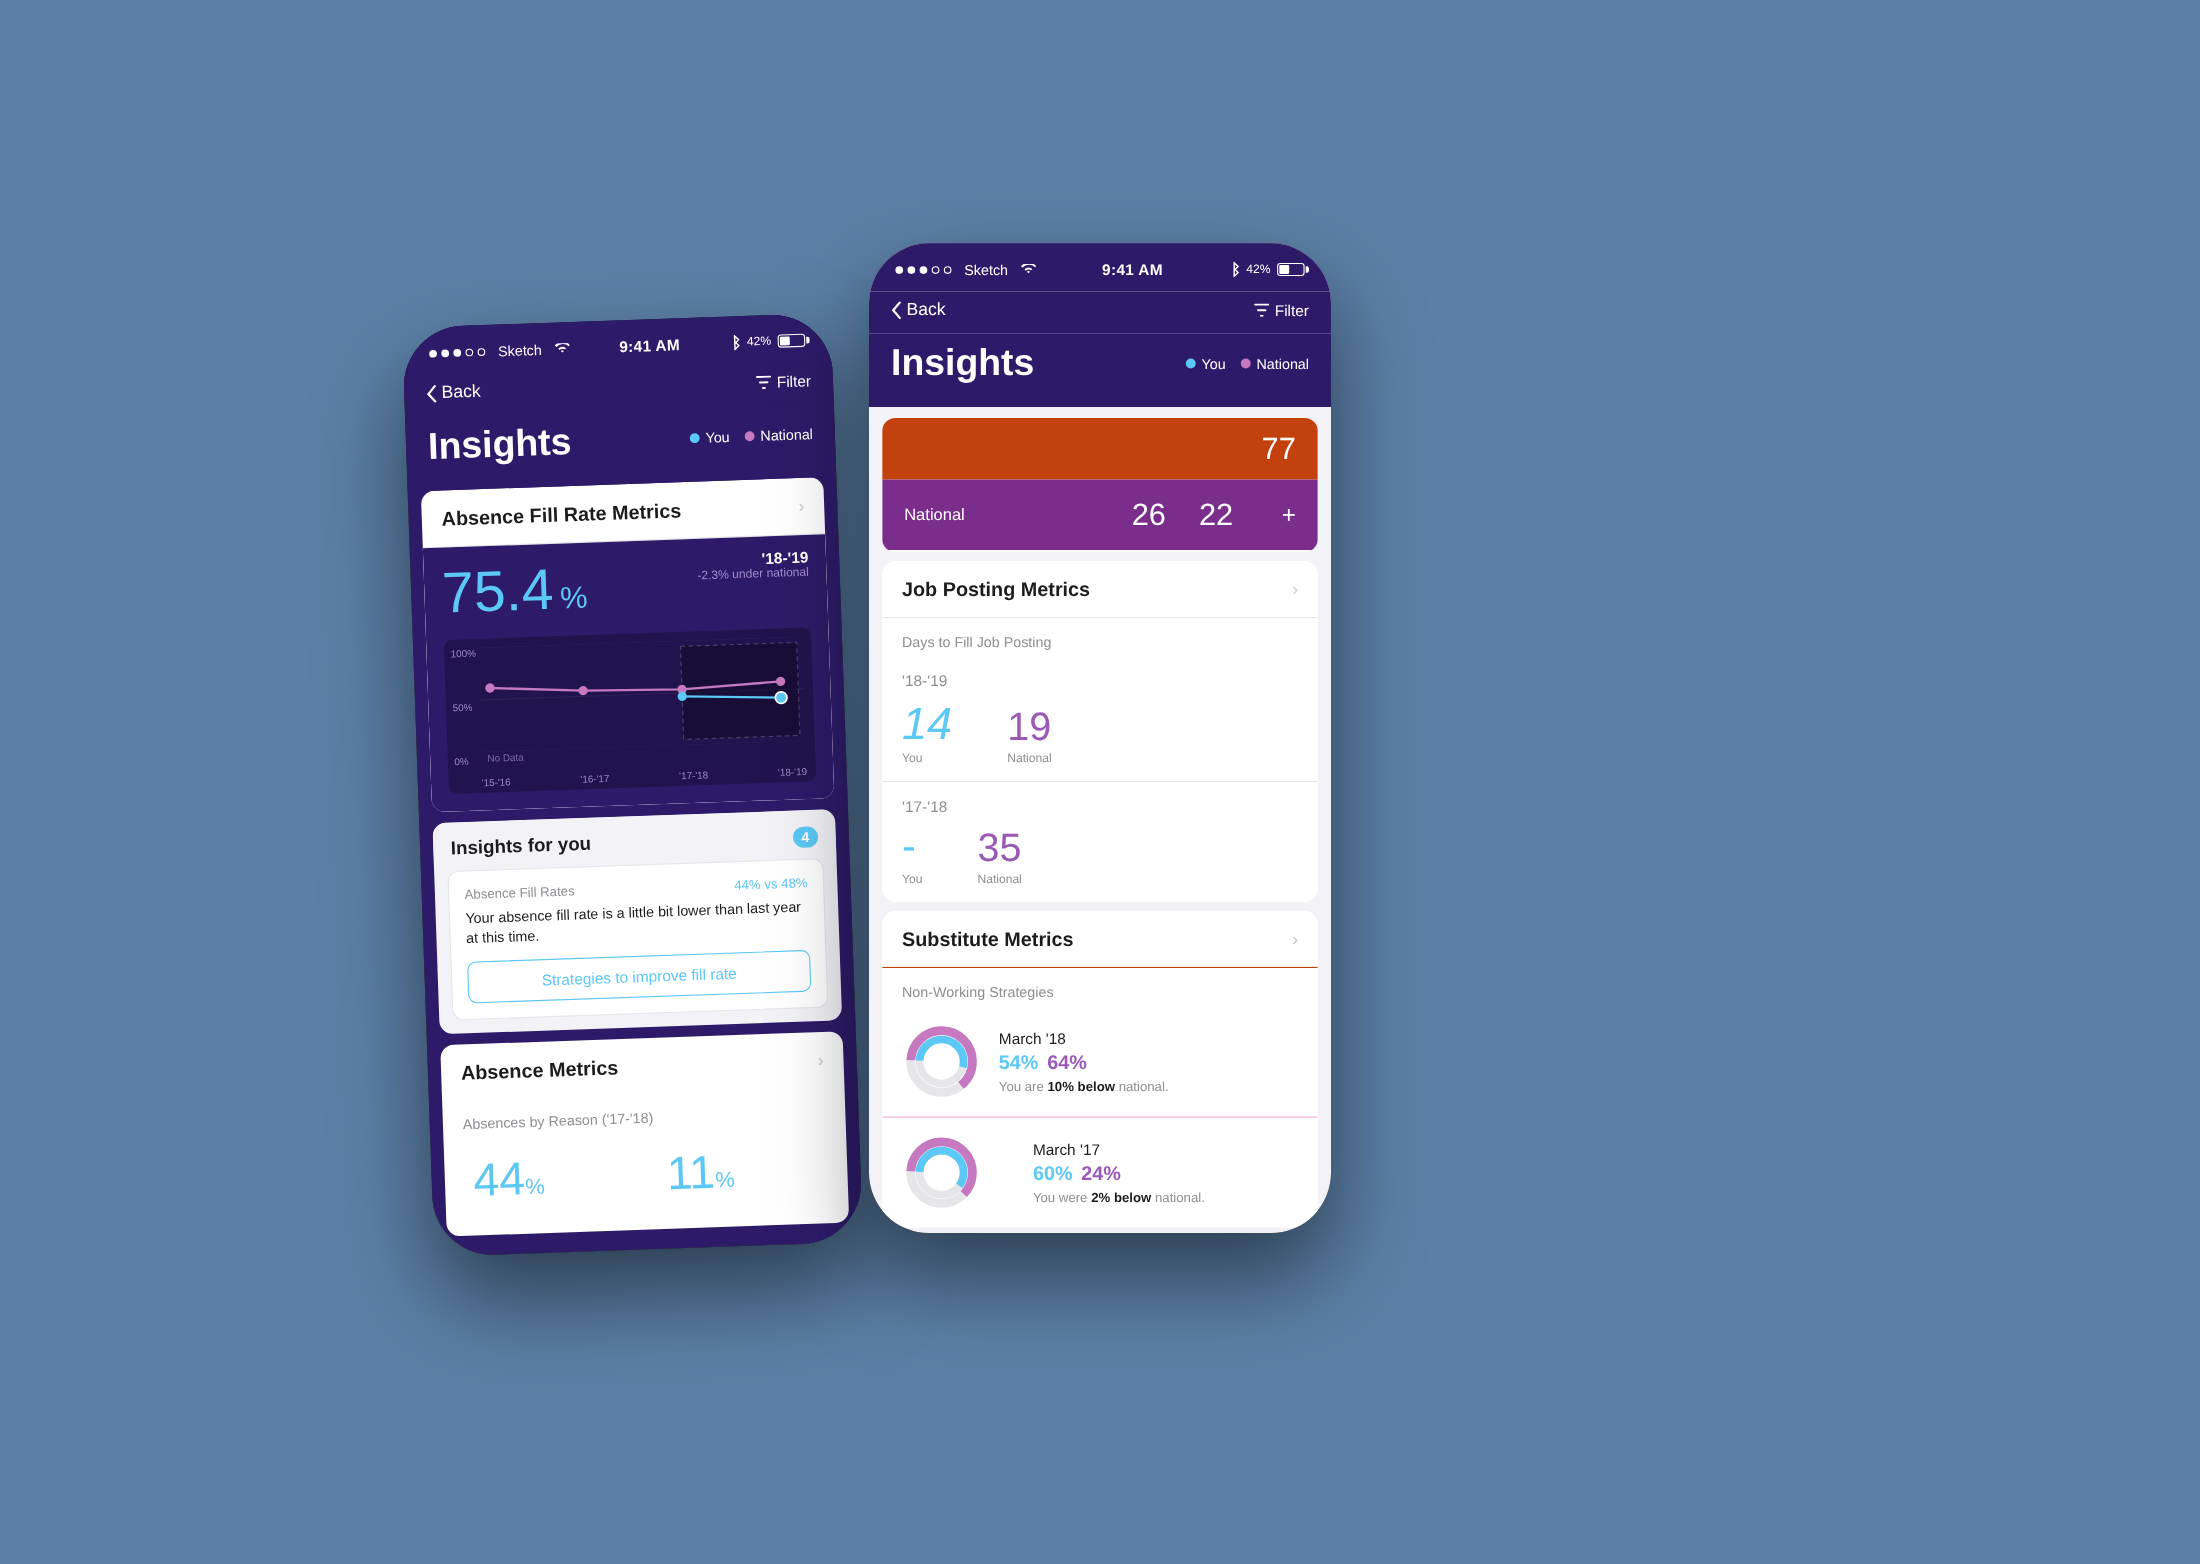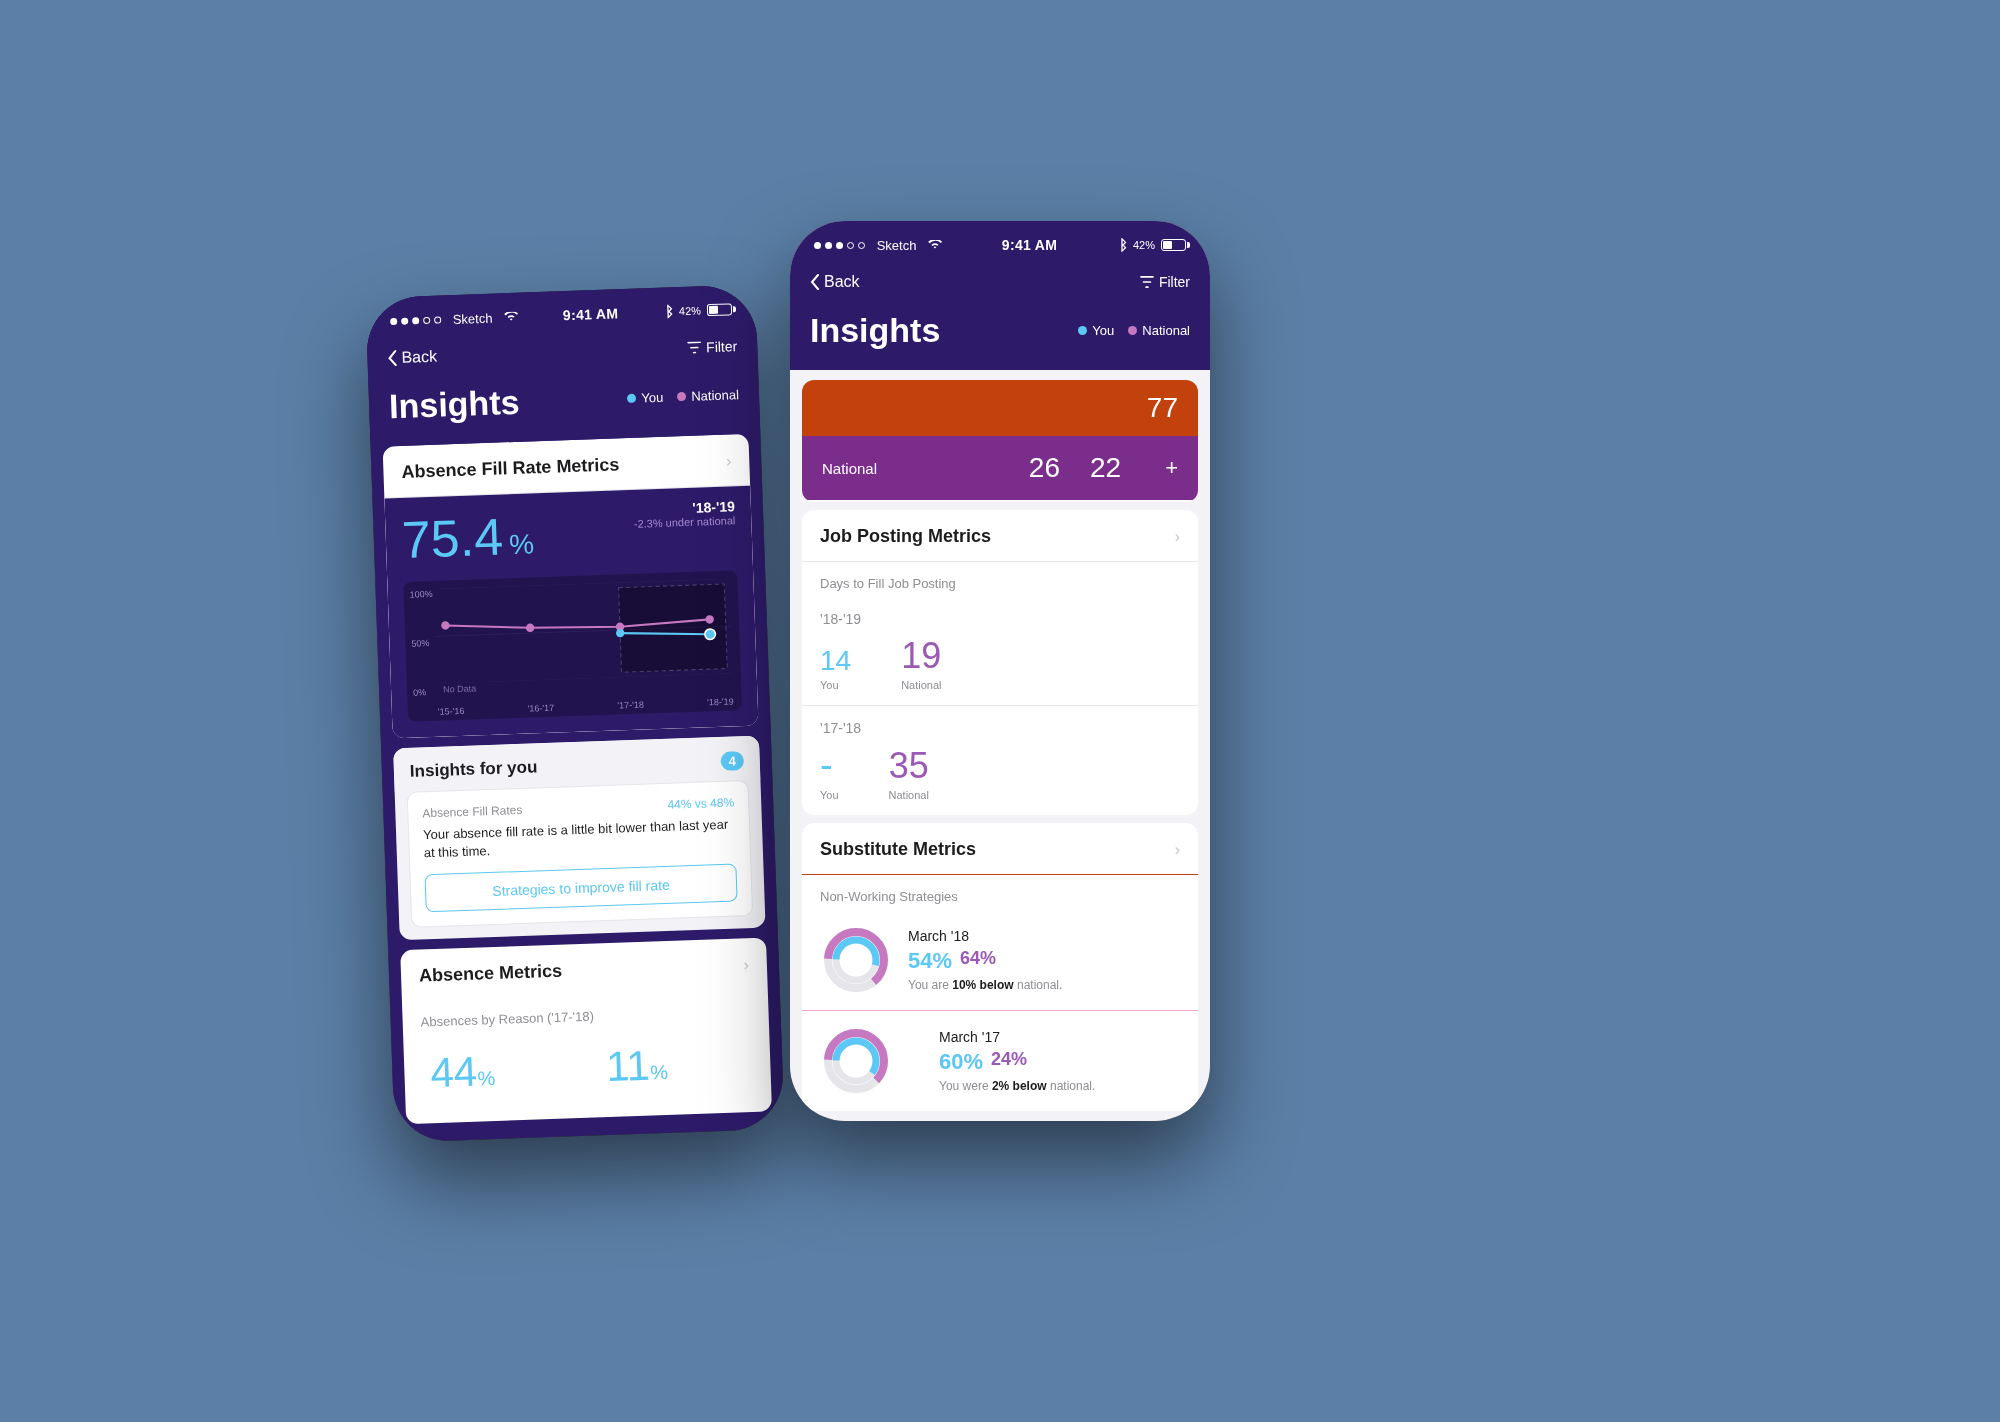--- a/index.html
+++ b/index.html
@@ -239,38 +239,38 @@
     .nat-num { color: white; font-size: 28px; font-weight: 300; }
     .nat-plus { color: white; font-size: 22px; margin-left: 14px; }
 
     
     .metric-row {
       padding: 14px 18px;
       border-bottom: 1px solid #e5e5ea;
     }
     .metric-year { color: #8e8e93; font-size: 14px; margin-bottom: 8px; }
     .metric-values { display: flex; gap: 50px; align-items: flex-end; }
-    .metric-you-val { color: #5bc8f5; font-size: 28px; font-weight: 300; }
+    .metric-you-val { color: #5bc8f5; font-size: 41px; font-weight: 300; font-style: italic; }
     .metric-nat-val { color: #9b59b6; font-size: 36px; font-weight: 300; text-align: center; }
     .metric-sublabel { font-size: 11px; color: #8e8e93; margin-top: 2px; }
     .metric-dash { color: #5bc8f5; font-size: 38px; font-weight: 300; }
 
     
     .donut-row {
       display: flex;
       align-items: center;
       gap: 16px;
       padding: 14px 18px;
       border-bottom: 1px solid #f9a8d4;
     }
     .donut-container { width: 72px; height: 72px; position: relative; flex-shrink: 0; }
     .donut-info {}
     .donut-period { font-size: 14px; color: #1c1c1e; font-weight: 500; margin-bottom: 4px; }
     .donut-vals { display: flex; gap: 8px; margin-bottom: 4px; }
-    .donut-you-pct { color: #5bc8f5; font-size: 22px; font-weight: 600; }
+    .donut-you-pct { color: #5bc8f5; font-size: 18px; font-weight: 600; }
     .donut-nat-pct { color: #9b59b6; font-size: 18px; font-weight: 600; }
     .donut-note { font-size: 12px; color: #8e8e93; }
     .donut-note strong { color: #1c1c1e; }
 
     .phone-left-inner {
       background: #2d1b69;
       height: 100%;
       display: flex;
       flex-direction: column;
     }

